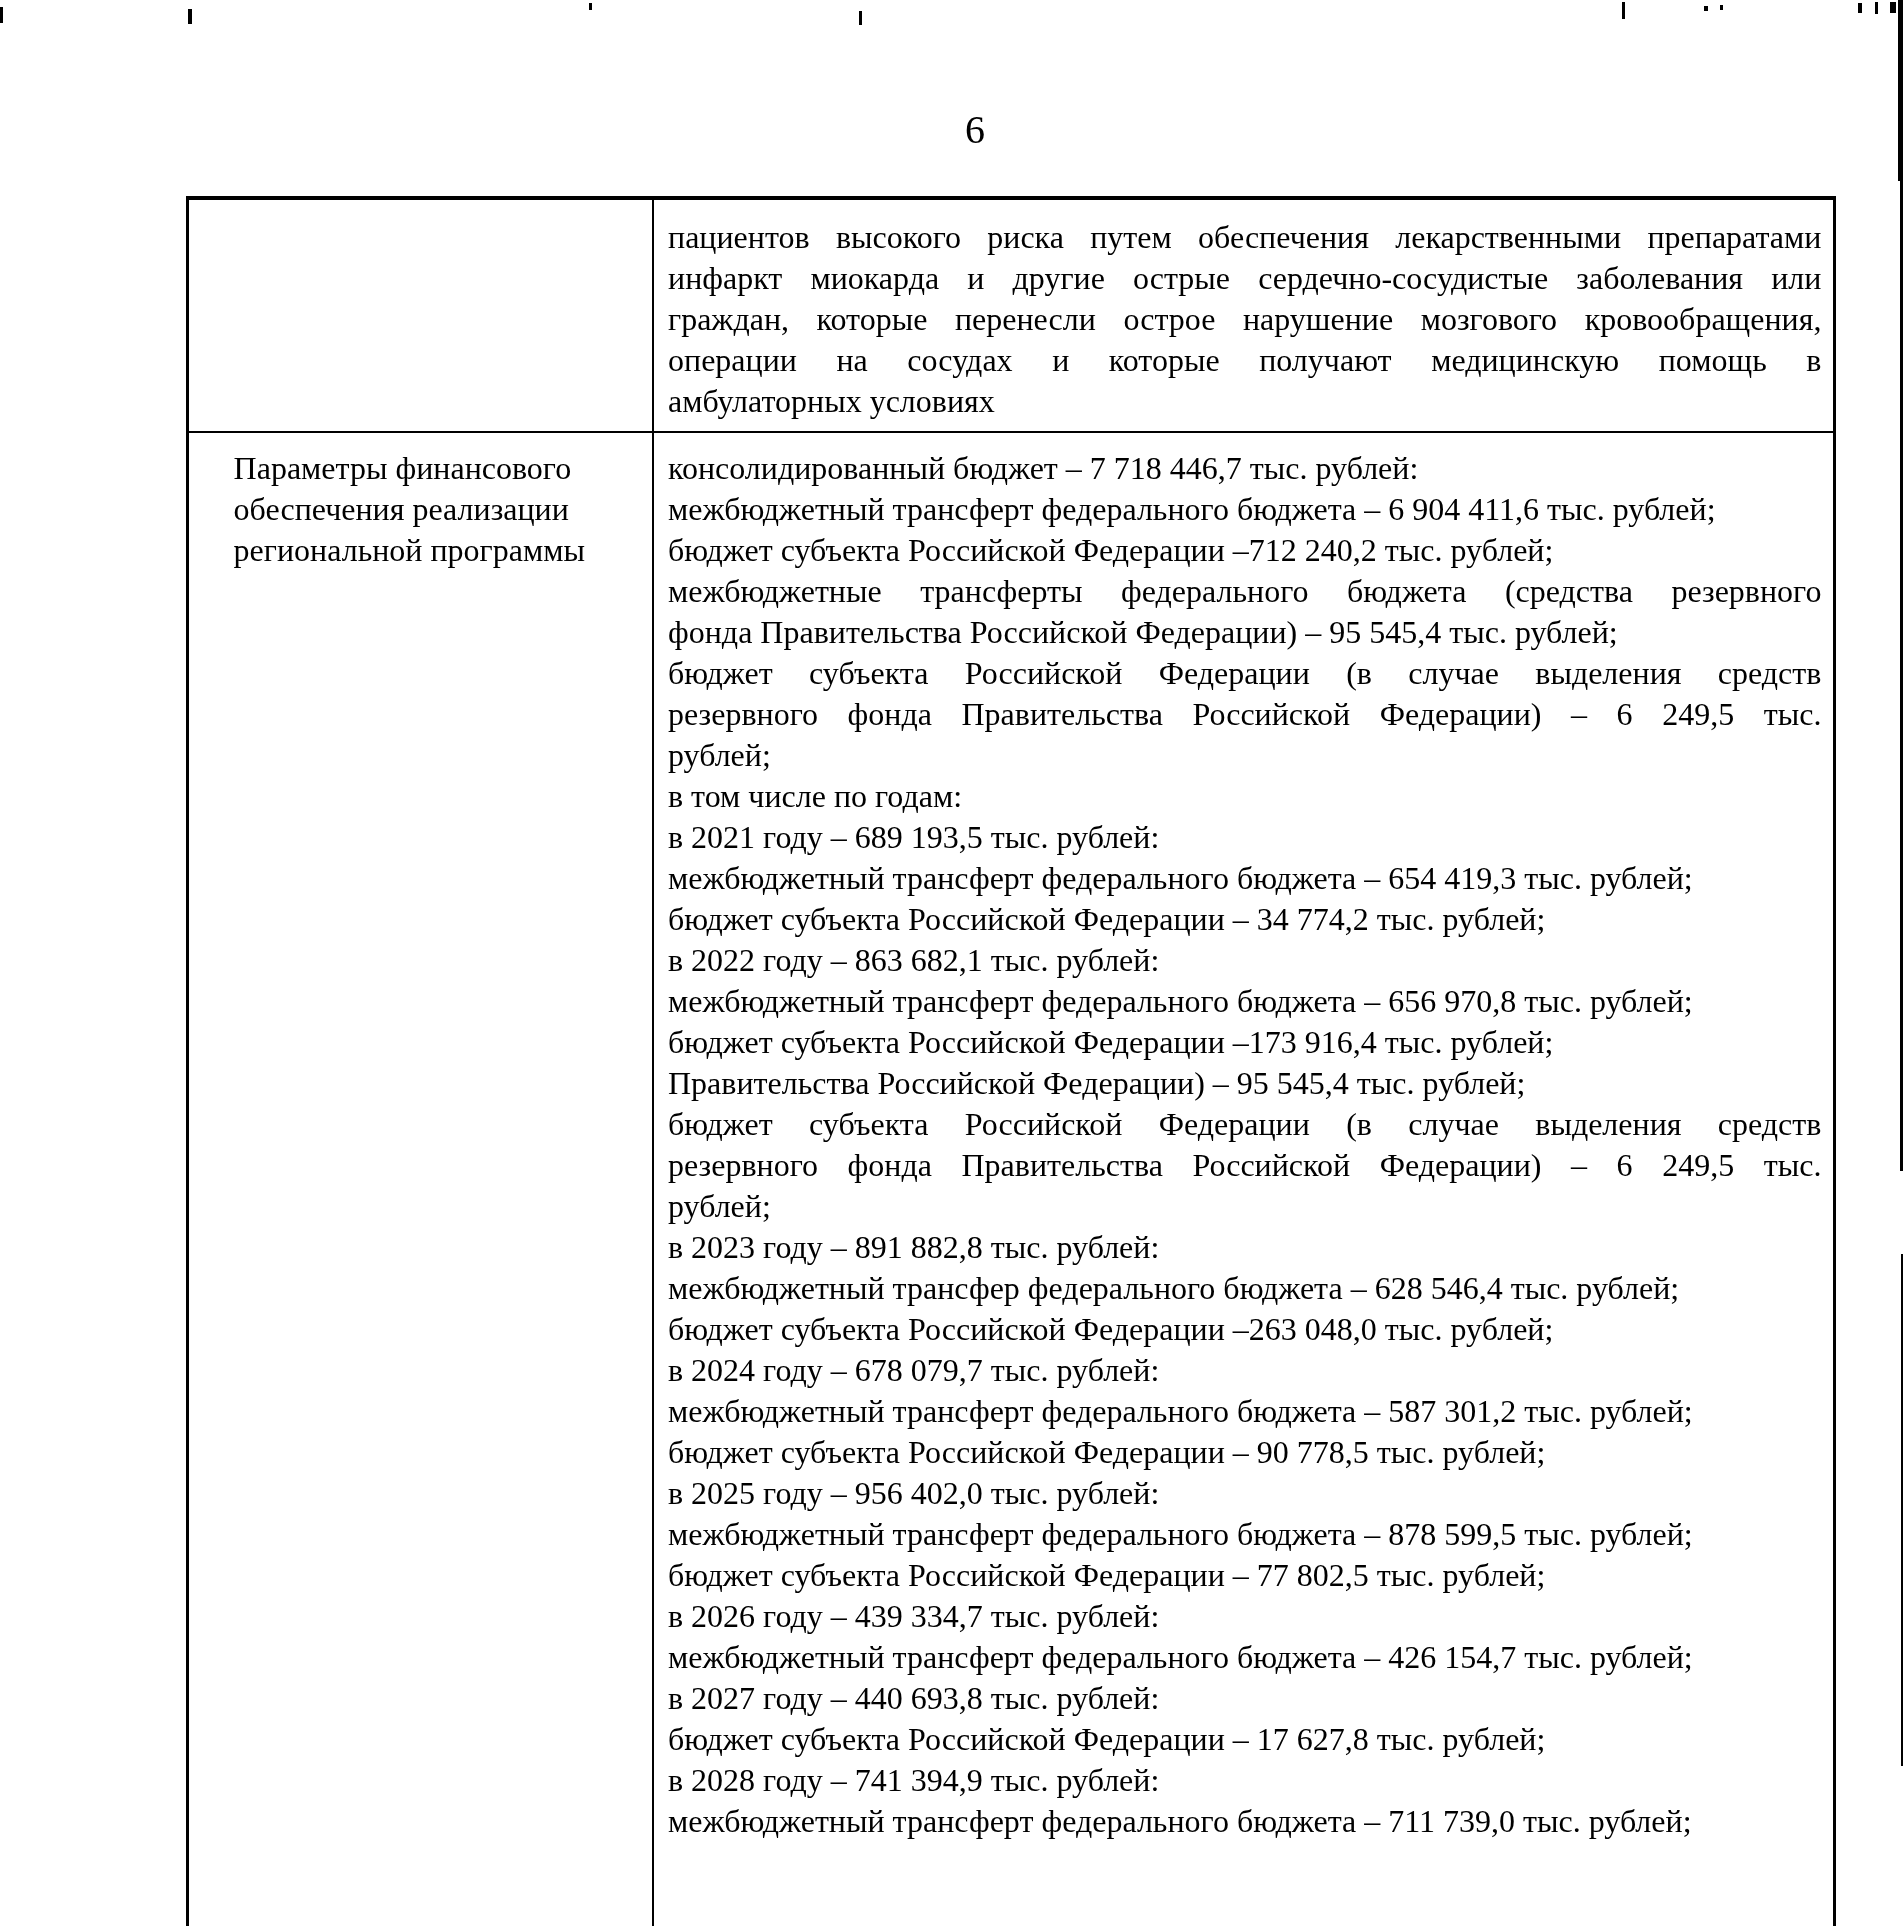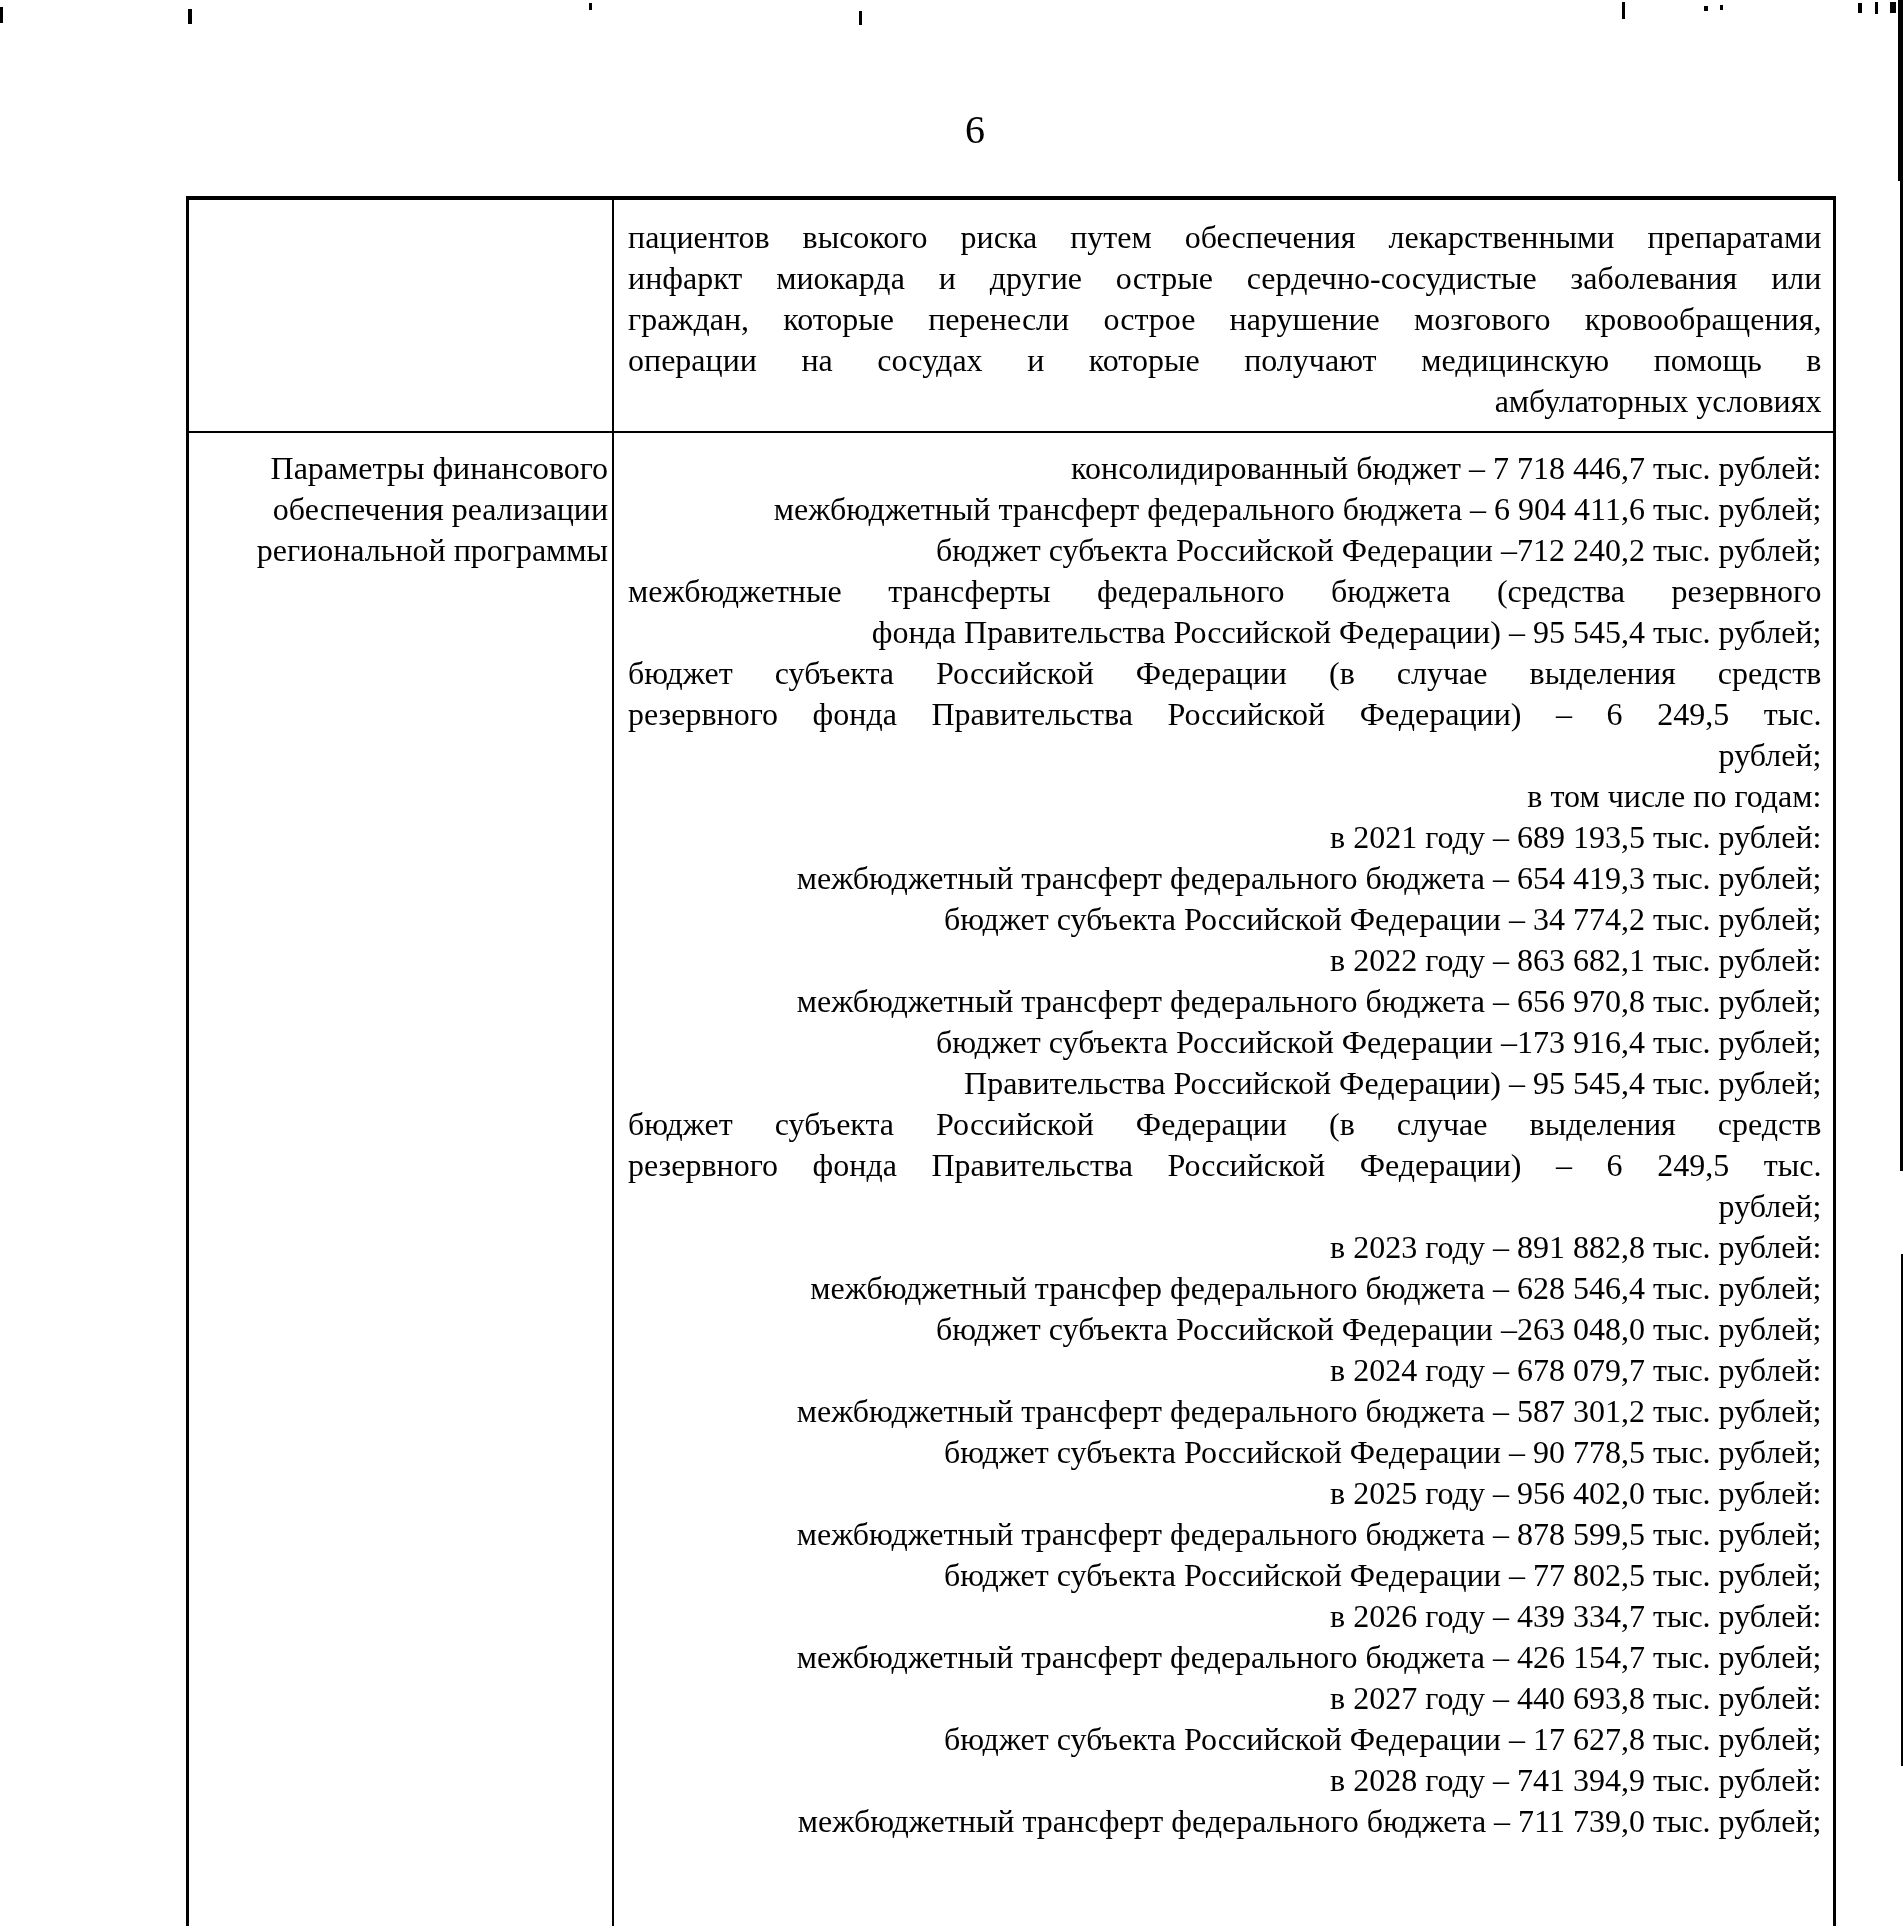--- a/index.html
+++ b/index.html
@@ -19,32 +19,32 @@
     line-height:42px;
   }
   .doc-table{
     position:absolute;
     left:186px;top:196px;
     width:1650px;height:2061px;
     box-sizing:border-box;
     border-style:solid;border-color:#000;
     border-width:4.6px 3.5px 3.5px 3.5px;
   }
-  .row{display:flex;box-sizing:border-box;width:100%;}
+  .row{display:flex;box-sizing:border-box;width:100%;padding-left:40px;}
   .row1{height:233px;border-bottom:2.3px solid #000;}
   .row2{height:1819px;}
   .cell{box-sizing:border-box;overflow:hidden;}
   .cell.left{width:425px;border-right:2.3px solid #000;padding:15.4px 3.9px 0 4.6px;}
   .cell.right{flex:1;padding:15.4px 11.6px 0 14px;}
   .row1 .cell.right{padding-top:17px;}
   .line{
     font-size:32px;
     line-height:41px;
     white-space:nowrap;
-    text-align:right;
+    text-align:left;
   }
   .line.j{
     white-space:normal;
     text-align:justify;
     text-align-last:justify;
   }
   .art{position:absolute;background:#000;}
 </style>
 </head>
 <body>

